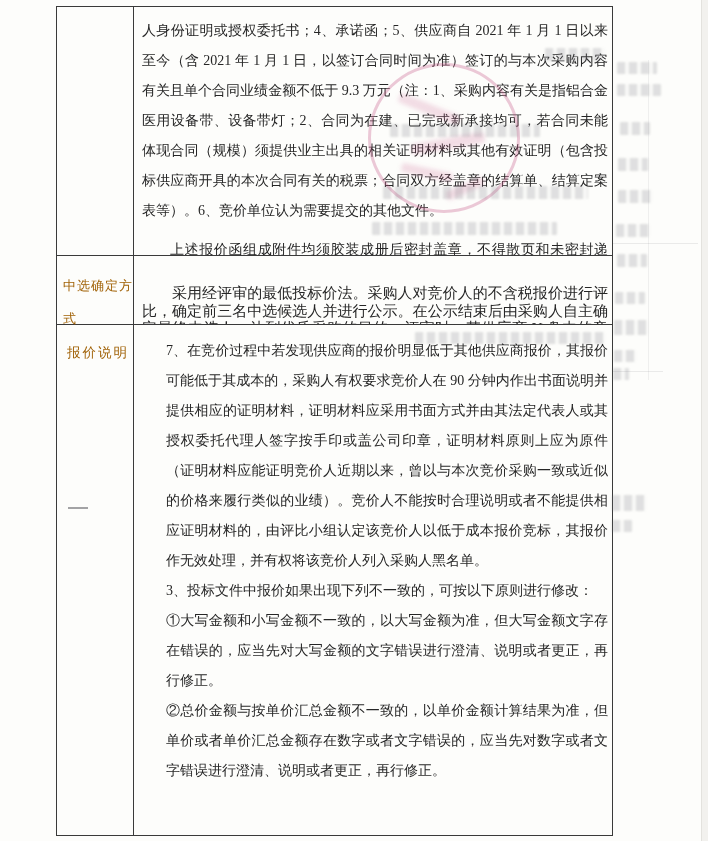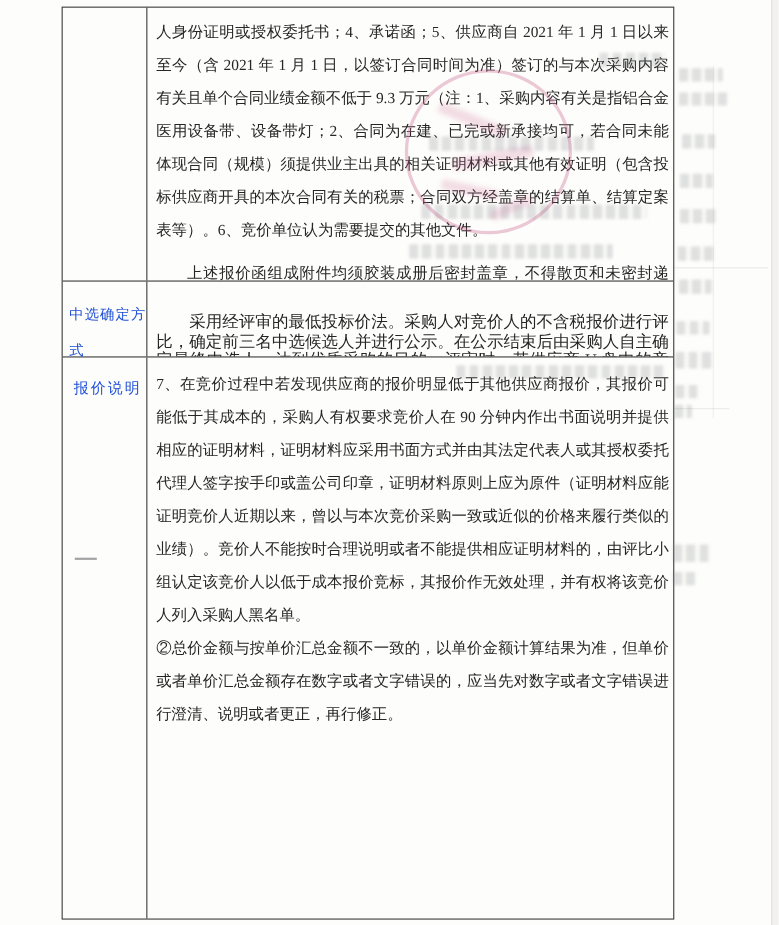--- a/index.html
+++ b/index.html
@@ -18,28 +18,28 @@
     position:absolute; left:56px; top:6px; width:557px;
     border:1.5px solid #3a3a3a;
     background:transparent;
   }
   .t-row { display:flex; width:100%; }
   .t-row.bordered { border-bottom:1px solid #3a3a3a; }
   .label-cell {
     width:77px; flex:0 0 77px;
     border-right:1px solid #3a3a3a;
     font-size:13px; letter-spacing:1px;
-    color:#1d4ed8;
+    color:#a16207;
     font-family:Liberation Serif, serif;
   }
   .content-cell { flex:1 1 auto; overflow:hidden; }
 
   .row-1 { height:249px; }
   .row-2 { height:69px; }
-  .row-3 { height:510px; }
+  .row-3 { height:510px;gap:24px; }
 
   .row-1 .content-cell { padding:9px 4px 0 8px; }
   .row-1 p { font-size:14px; line-height:30px; }
   .row-1 p.p-follow { margin-top:9px; }
 
   .row-2 .label-cell { padding:13px 0 0 6px; line-height:33px; letter-spacing:1px; font-size:13px; }
   .row-2 .content-cell { padding:5px 4px 0 8px; }
   .row-2 p { font-size:15px; line-height:17.5px;margin-top:24px; }
 
   .row-3 .label-cell { padding:19px 0 0 10px; letter-spacing:2px; font-size:13.5px; }
@@ -104,20 +104,22 @@
       <div class="label-cell cjk">中选确定方式</div>
       <div class="content-cell">
         <p class="cjk indent">采用经评审的最低投标价法。采购人对竞价人的不含税报价进行评比，确定前三名中选候选人并进行公示。在公示结束后由采购人自主确定最终中选人，达到优质采购的目的。评审时，若供应商 U 盘中的竞价文件电子版与纸质竞价文件不一致时，按照供应商提交的纸质竞价文件进行评比。</p>
       </div>
     </div>
 
     <div class="t-row row-3">
       <div class="label-cell cjk">报价说明</div>
       <div class="content-cell">
         <p class="cjk">7、在竞价过程中若发现供应商的报价明显低于其他供应商报价，其报价可能低于其成本的，采购人有权要求竞价人在 90 分钟内作出书面说明并提供相应的证明材料，证明材料应采用书面方式并由其法定代表人或其授权委托代理人签字按手印或盖公司印章，证明材料原则上应为原件（证明材料应能证明竞价人近期以来，曾以与本次竞价采购一致或近似的价格来履行类似的业绩）。竞价人不能按时合理说明或者不能提供相应证明材料的，由评比小组认定该竞价人以低于成本报价竞标，其报价作无效处理，并有权将该竞价人列入采购人黑名单。</p>
+        <p class="cjk">3、投标文件中报价如果出现下列不一致的，可按以下原则进行修改：</p>
+        <p class="cjk">①大写金额和小写金额不一致的，以大写金额为准，但大写金额文字存在错误的，应当先对大写金额的文字错误进行澄清、说明或者更正，再行修正。</p>
         <p class="cjk">②总价金额与按单价汇总金额不一致的，以单价金额计算结果为准，但单价或者单价汇总金额存在数字或者文字错误的，应当先对数字或者文字错误进行澄清、说明或者更正，再行修正。</p>
 
       </div>
     </div>
 
   </div>
 
   <div class="stamp">
     <div class="mark m1"></div>
     <div class="mark m2"></div>

